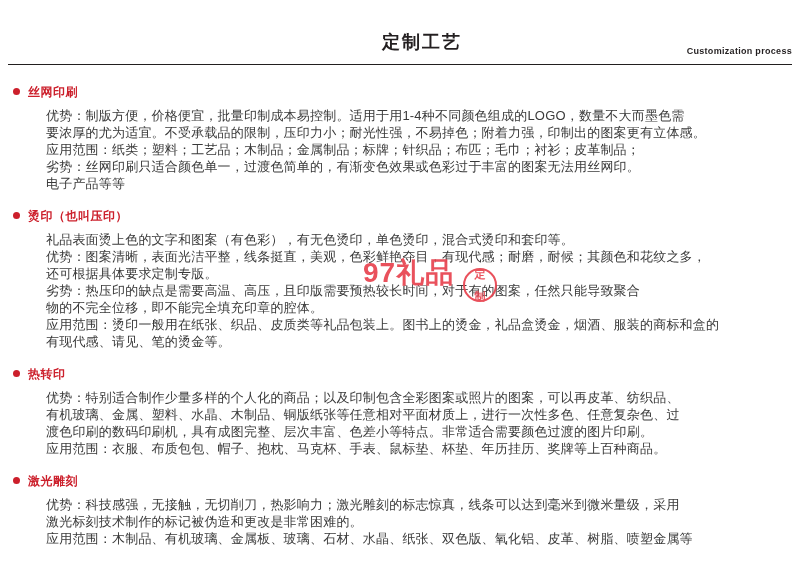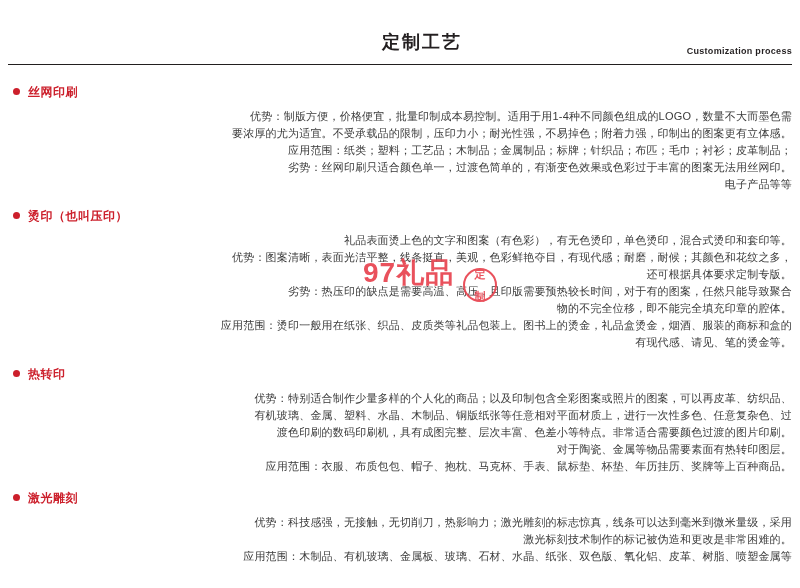--- a/index.html
+++ b/index.html
@@ -67,26 +67,25 @@
     background: #cc1f2b;
   }
   .sec-title {
     font-size: 12px;
     font-weight: bold;
     color: #cc1f2b;
     letter-spacing: 0.5px;
   }
   .para {
     padding-left: 38px;
-    font-size: 11px;
+    font-size: 13px;
     line-height: 16px;
     color: #3a3a3a;
     letter-spacing: 0.2px;
     margin-bottom: 1px;
-    text-align: right;
   }
   
   .watermark {
     position: absolute;
     left: 330px;
     top: 258px;
     pointer-events: none;
     margin-left: 33px;
   }
   .wm-text {
@@ -159,21 +158,20 @@
     </div>
 
     <div class="section">
       <div class="sec-head">
         <span class="bullet"></span>
         <span class="sec-title">热转印</span>
       </div>
       <div class="para">优势：特别适合制作少量多样的个人化的商品；以及印制包含全彩图案或照片的图案，可以再皮革、纺织品、</div>
       <div class="para">有机玻璃、金属、塑料、水晶、木制品、铜版纸张等任意相对平面材质上，进行一次性多色、任意复杂色、过</div>
       <div class="para">渡色印刷的数码印刷机，具有成图完整、层次丰富、色差小等特点。非常适合需要颜色过渡的图片印刷。</div>
-      <div class="para">对于陶瓷、金属等物品需要素面有热转印图层。</div>
       <div class="para">应用范围：衣服、布质包包、帽子、抱枕、马克杯、手表、鼠标垫、杯垫、年历挂历、奖牌等上百种商品。</div>
     </div>
 
     <div class="section">
       <div class="sec-head">
         <span class="bullet"></span>
         <span class="sec-title">激光雕刻</span>
       </div>
       <div class="para">优势：科技感强，无接触，无切削刀，热影响力；激光雕刻的标志惊真，线条可以达到毫米到微米量级，采用</div>
       <div class="para">激光标刻技术制作的标记被伪造和更改是非常困难的。</div>

